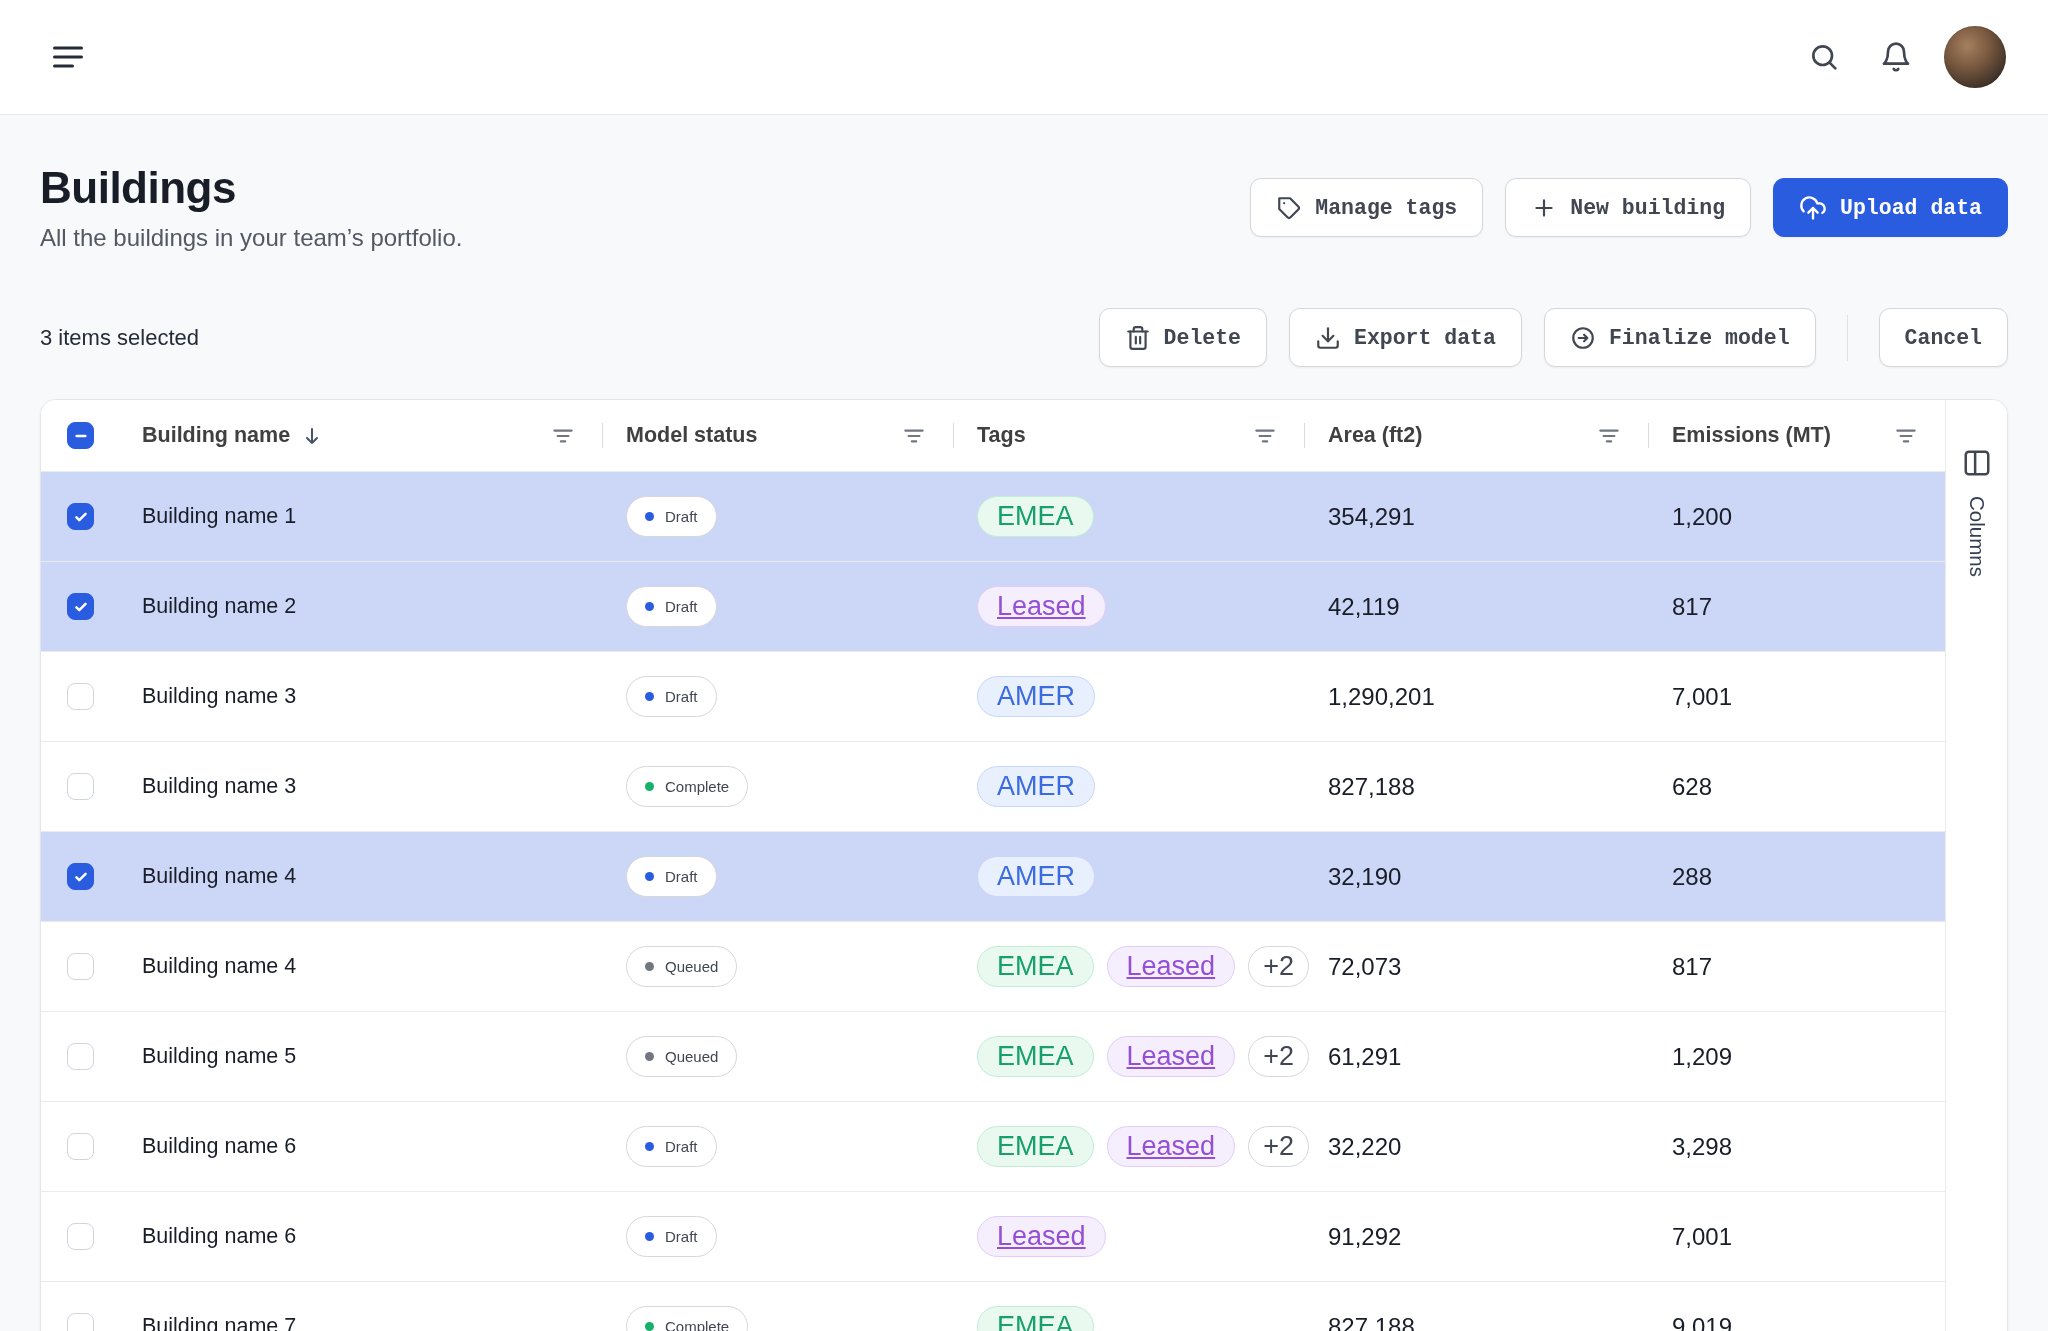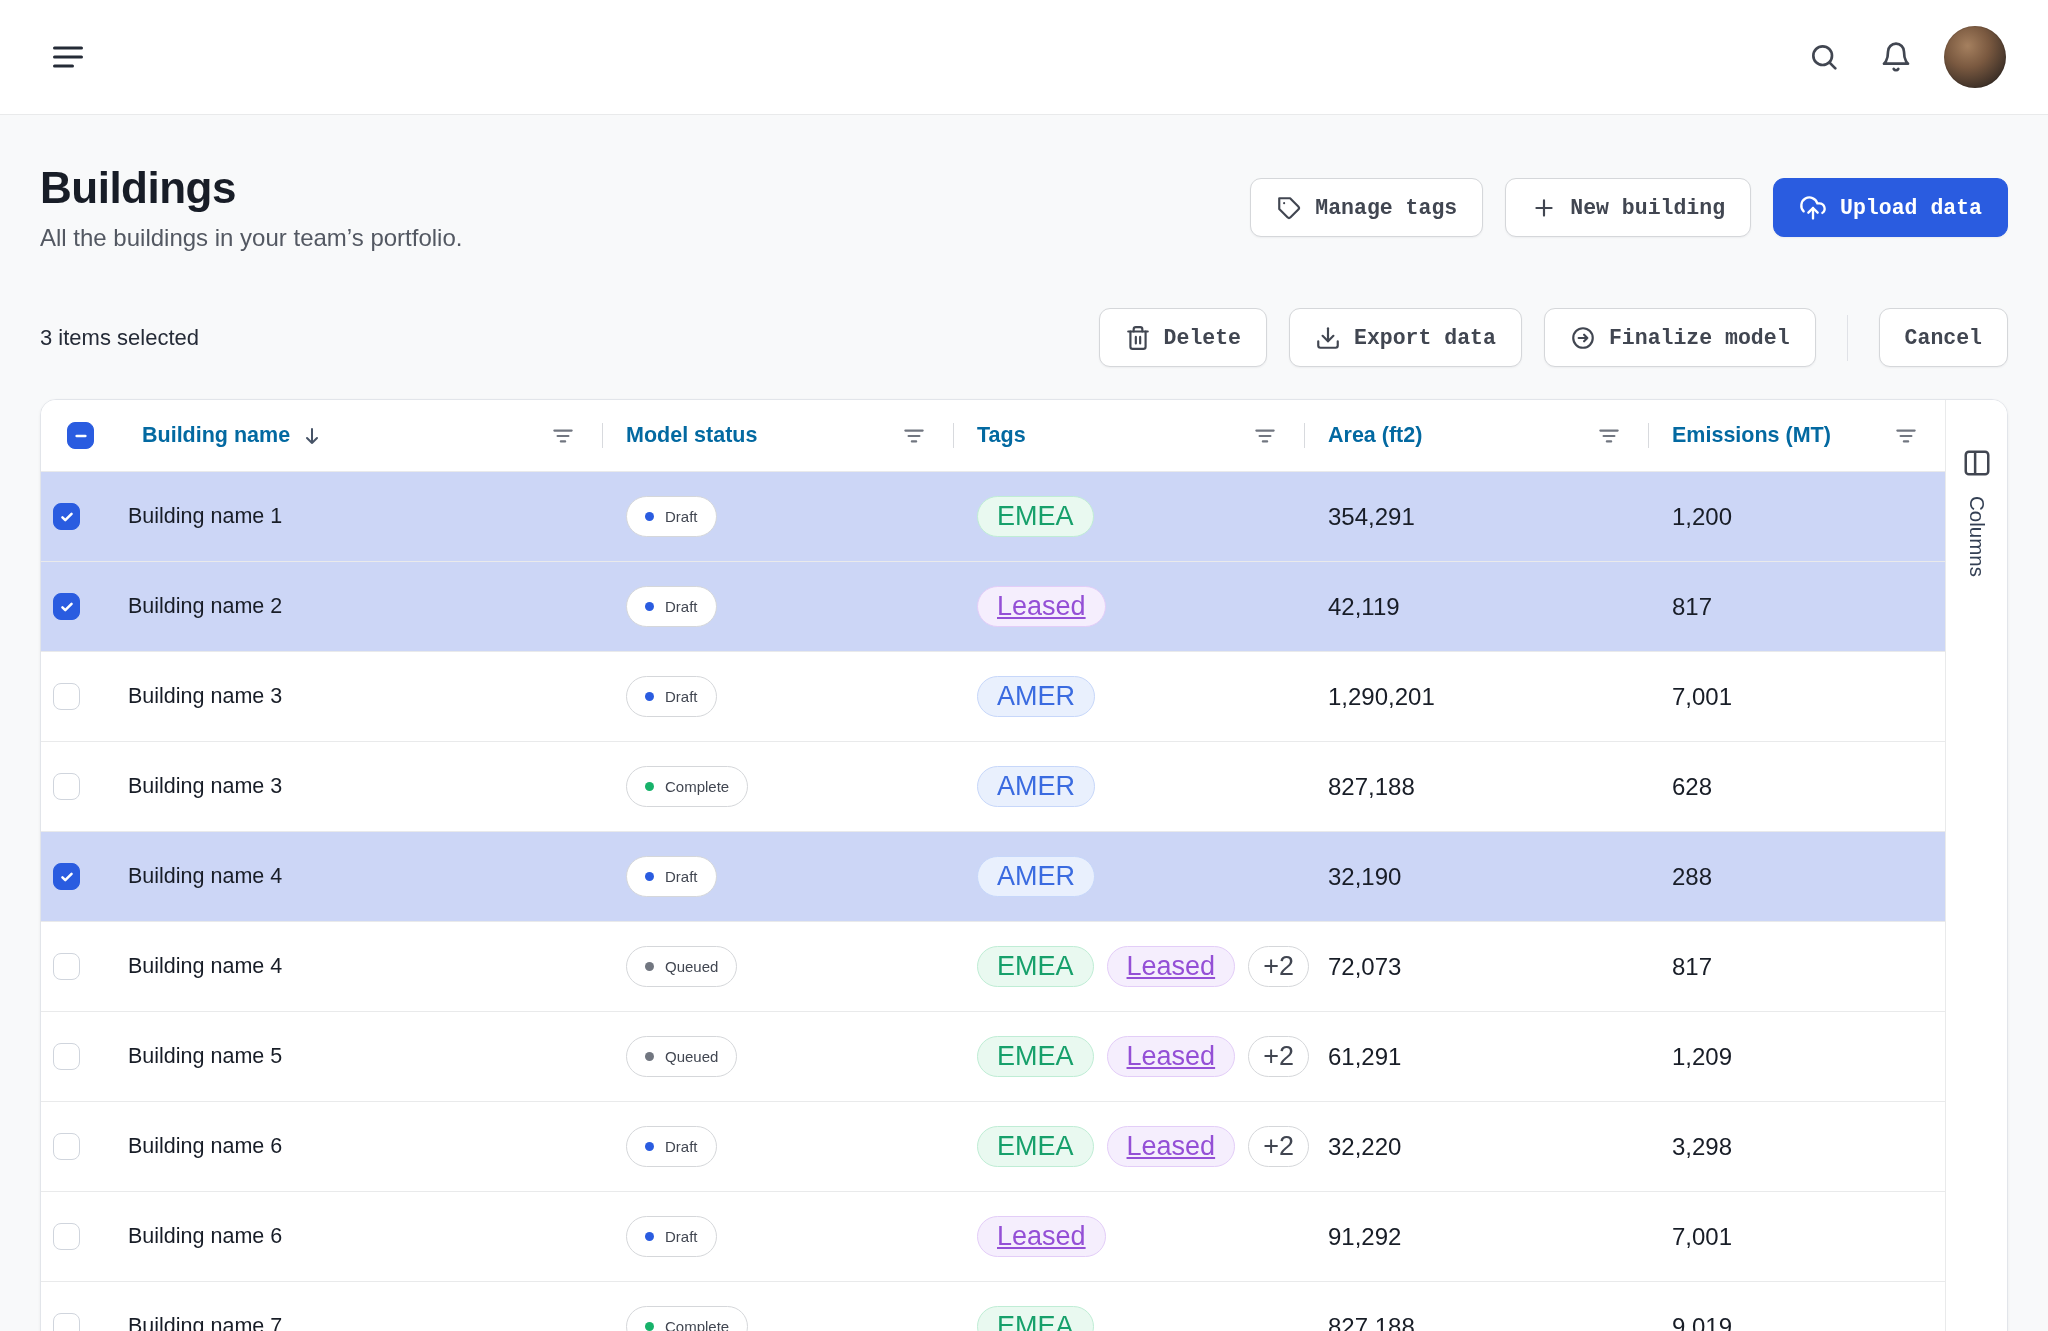--- a/index.html
+++ b/index.html
@@ -50,29 +50,29 @@
     display:flex; overflow:hidden; height:1000px; box-shadow:0 1px 3px rgba(16,24,40,.06);
   }
   .table-main { flex:1; min-width:0; }
   .thead, .tr { display:grid; grid-template-columns:561px 351px 351px 344px 1fr; align-items:center; }
   .thead { height:72px; border-bottom:1px solid #e9eaeb; background:#fff; }
   .th { display:flex; align-items:center; height:100%; padding:0 26px 0 24px; position:relative; }
   .th + .th::before {
     content:""; position:absolute; left:0; top:23px; bottom:23px; width:1px; background:#d8dade;
   }
   .th-name { padding-left:26px; }
-  .th-label { font-size:21.5px; font-weight:600; color:#0369a1; white-space:nowrap; }
+  .th-label { font-size:21.5px; font-weight:600; color:#404040; white-space:nowrap; }
   .sort-ic { margin-left:10px; display:inline-flex; cursor:pointer; }
   .filter { margin-left:auto; display:inline-flex; cursor:pointer; }
   .name-gap { width:48px; flex:none; }
   
   .tr { height:90px; border-bottom:1px solid #e9eaeb; cursor:pointer; background:#fff; }
   .tr.selected { background:var(--selected-row,#ccd6f6); }
   .td { padding-left:24px; display:flex; align-items:center; }
-  .td-name { padding-left:12px; }
+  .td-name { padding-left:26px; }
   .b-name { font-size:21.5px; color:#181d27; }
   .num { font-size:24px; color:#181d27; }
   
   .checkbox {
     width:27px; height:27px; border-radius:8px; border:1.5px solid #d0d5dd; background:#fff;
     display:inline-flex; align-items:center; justify-content:center; flex:none; cursor:pointer;
   }
   .checkbox svg { display:none; }
   .checkbox.checked, .checkbox.indeterminate { background:var(--accent,#2a5ce0); border-color:var(--accent,#2a5ce0); }
   .checkbox.checked svg.check { display:block; }

